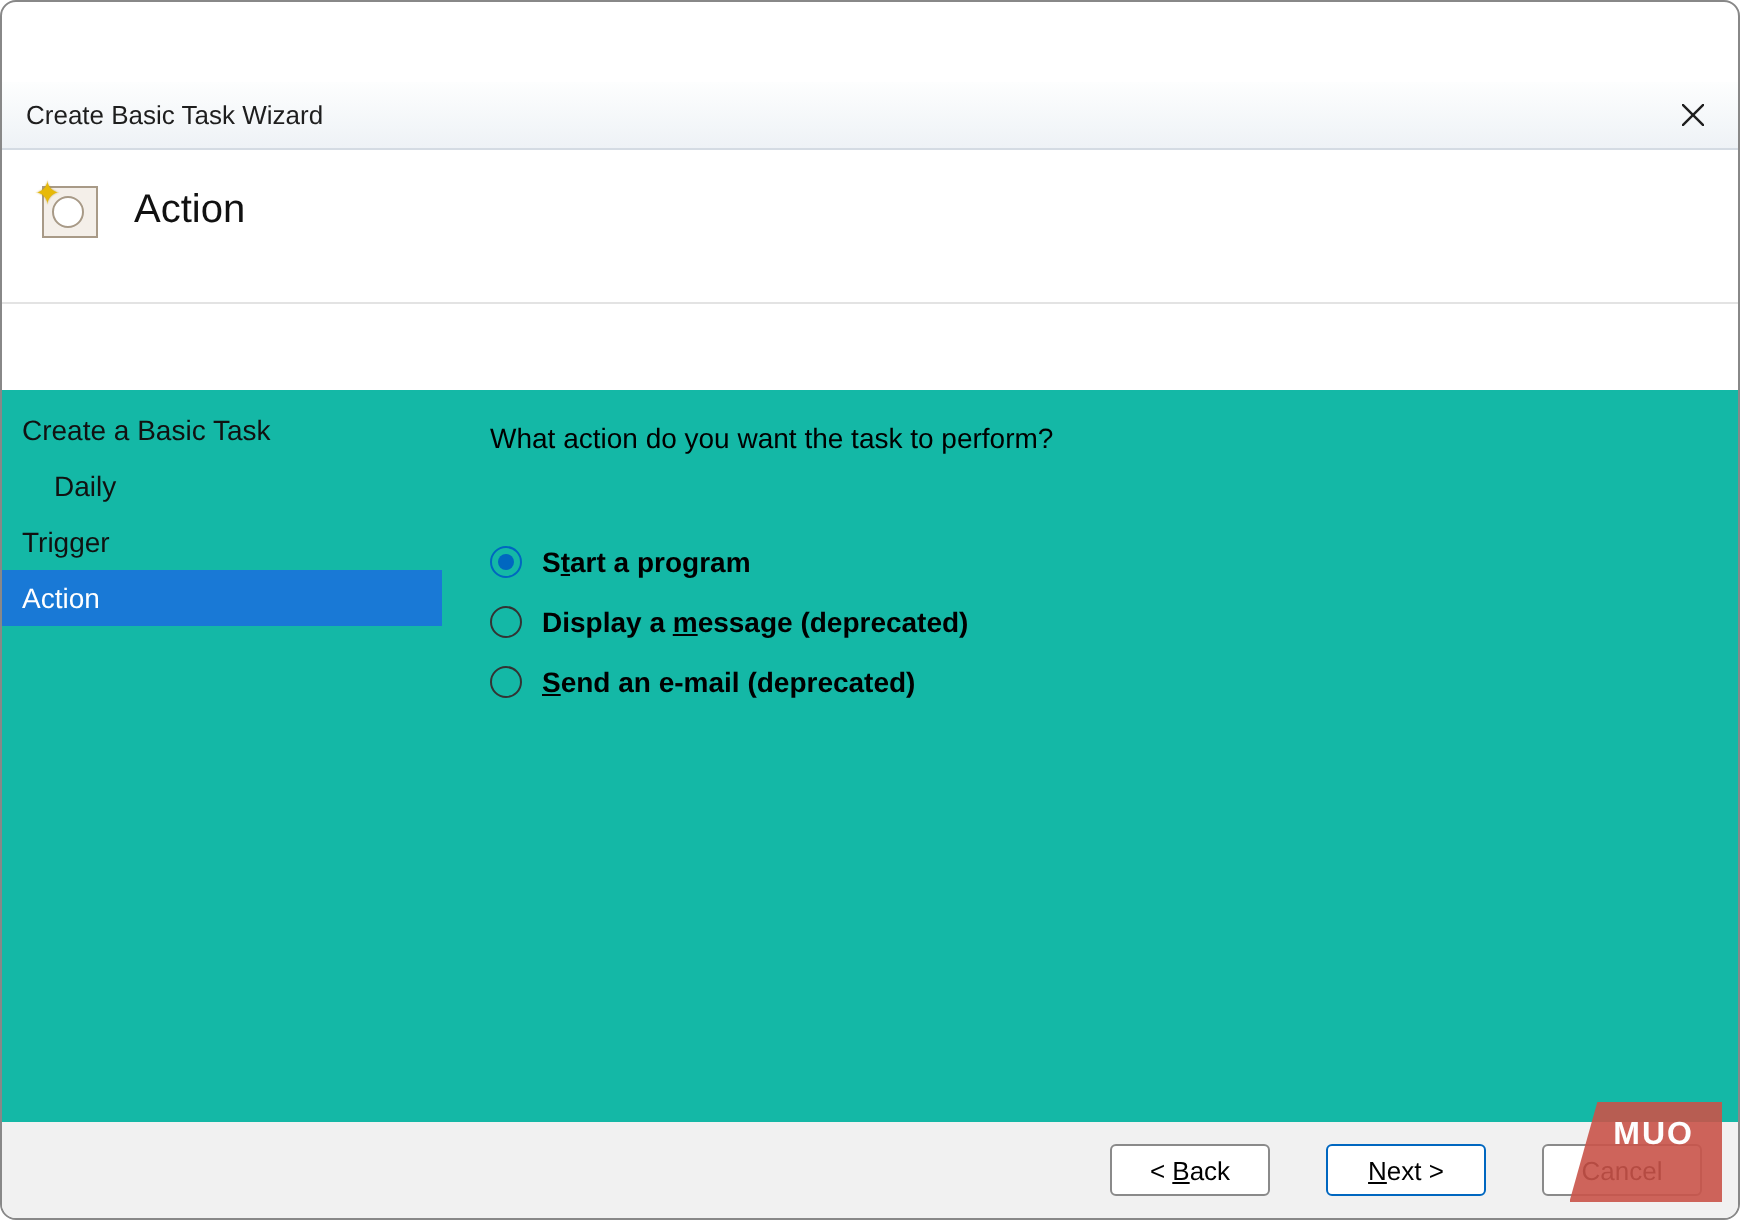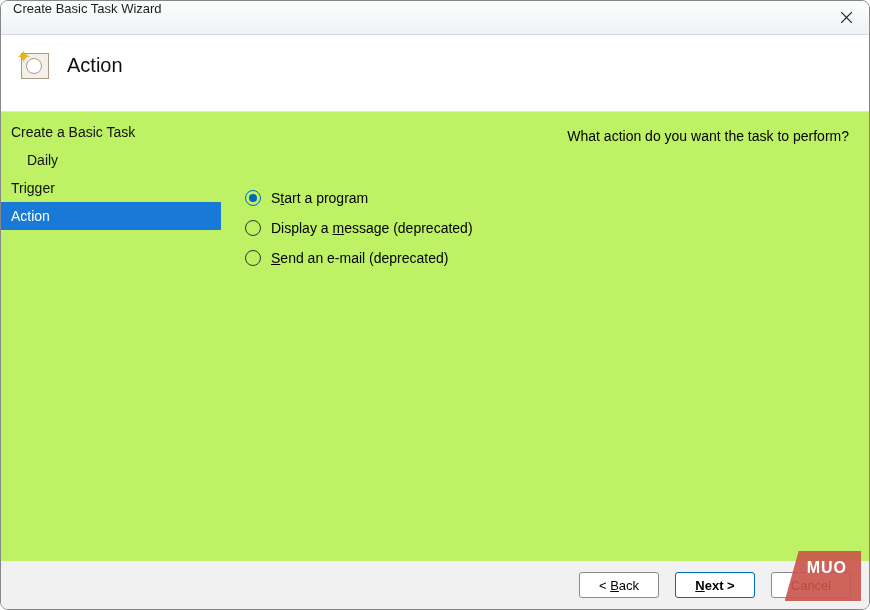--- a/index.html
+++ b/index.html
@@ -11,26 +11,28 @@
       background: #fff;
       border: 1px solid #888;
       border-radius: 8px;
       overflow: hidden;
       position: relative;
       display: flex;
       flex-direction: column;
     }
     .titlebar {
       display: flex;
+      align-items: center;
       justify-content: space-between;
       height: 34px;
       background: linear-gradient(#fdfefe, #eef2f6);
       border-bottom: 1px solid #d4dbe3;
       padding-left: 12px;
       color: #1e1e1e;
+      margin-top: 40px;
     }
     .titlebar .title { font-size: 13px; }
     .titlebar .close {
       width: 46px;
       height: 100%;
       display: flex;
       align-items: center;
       justify-content: center;
       cursor: default;
     }
@@ -72,45 +74,45 @@
       text-shadow: 0 0 1px #b8900a;
     }
     .header h1 {
       font-size: 20px;
       font-weight: 400;
       color: #111;
     }
     .body {
       flex: 1;
       display: flex;
-      background: #bef264;
+      background: #14b8a6;
+      margin-top: 43px;
     }
     .sidebar {
       width: 220px;
       padding-top: 6px;
       color: #111;
     }
     .sidebar .nav-item {
       padding: 4px 10px;
       line-height: 20px;
       cursor: default;
       white-space: nowrap;
     }
     .sidebar .nav-item.indent-1 { padding-left: 26px; }
     .sidebar .nav-item.selected {
       background: #1979d6;
       color: #fff;
     }
     .content {
       flex: 1;
       padding: 16px 20px 0 24px;
-      text-align: right;
     }
     .prompt { margin-bottom: 46px; }
-    .radio-group { display: flex; flex-direction: column; gap: 14px; }
+    .radio-group { display: flex; flex-direction: column; gap: 14px; font-weight: bold; }
     .radio-item { display: flex; align-items: center; gap: 10px; }
     .radio {
       width: 16px; height: 16px;
       border: 1.5px solid #333;
       border-radius: 50%;
       display: flex; align-items: center; justify-content: center;
     }
     .radio.checked { border-color: #0067c0; }
     .radio.checked::after {
       content: "";
@@ -118,38 +120,38 @@
       background: #0067c0;
       border-radius: 50%;
     }
     .radio-label u { text-decoration: underline; }
     .footer {
       height: 48px;
       background: #f1f1f1;
       display: flex;
       align-items: center;
       justify-content: flex-end;
-      gap: 16px;
+      gap: 28px;
       padding-right: 18px;
       border-top: 0;
     }
     .btn {
       min-width: 80px;
       height: 26px;
       background: #fff;
       border: 1px solid #8a8a8a;
       border-radius: 3px;
       font-size: 13px;
       cursor: default;
       display: flex;
       align-items: center;
       justify-content: center;
       padding: 0 10px;
     }
-    .btn.default { border: 1.5px solid #0067c0; font-weight: bold; }
+    .btn.default { border: 1.5px solid #0067c0; }
     .btn u { text-decoration: underline; }
     .watermark {
       position: absolute;
       right: 8px; bottom: 8px;
       background: #c9544a;
       color: #fff;
       font-weight: 700;
       font-size: 16px;
       letter-spacing: 1px;
       padding: 8px 14px 24px 22px;

